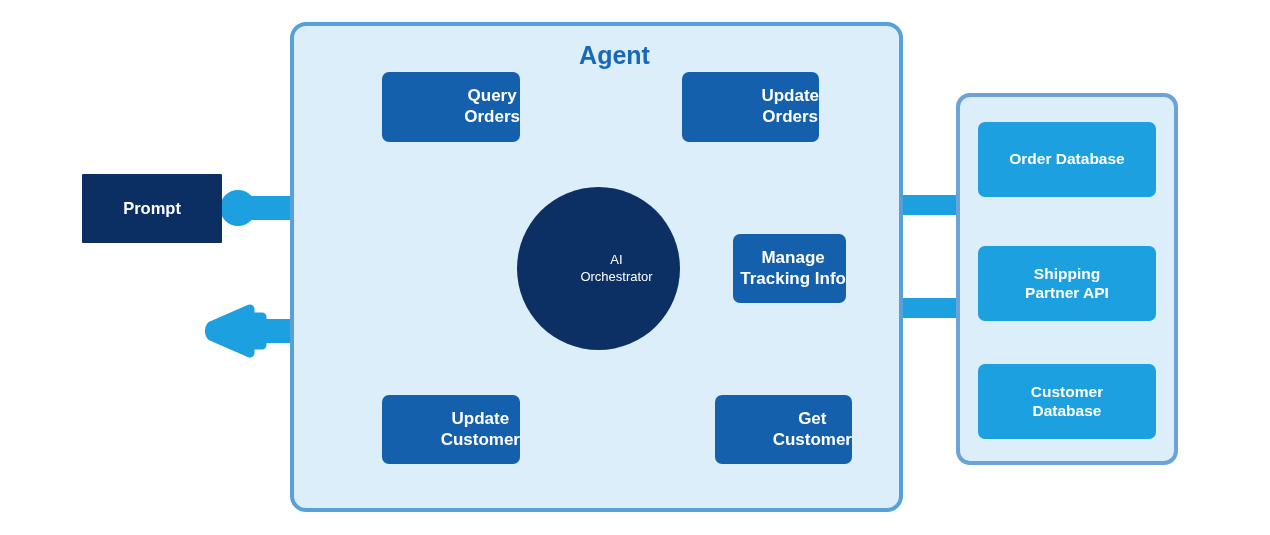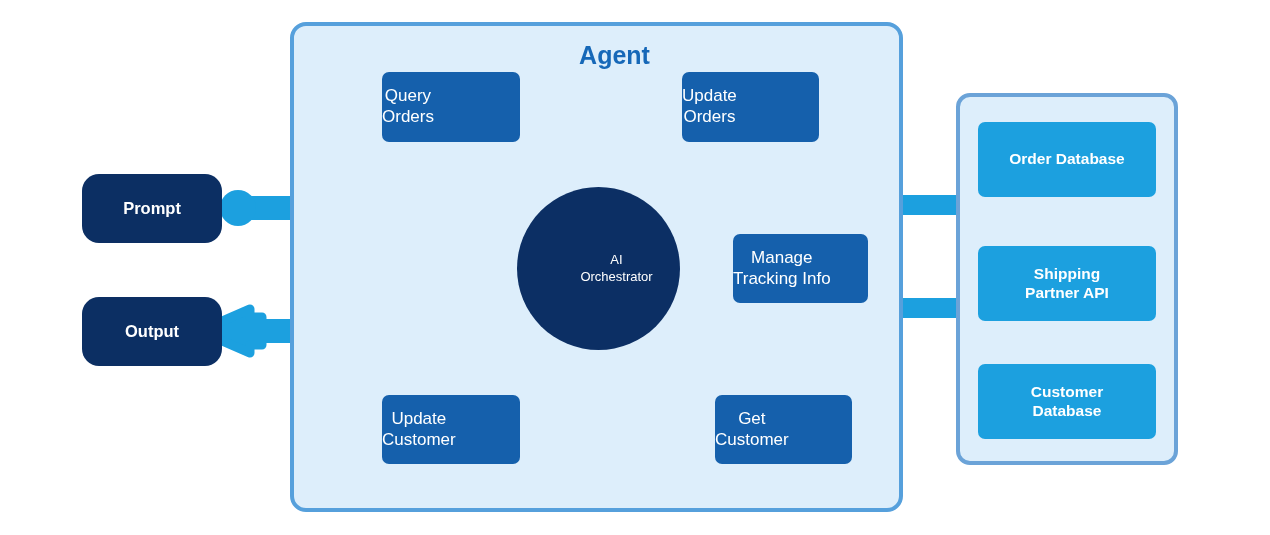--- a/index.html
+++ b/index.html
@@ -84,53 +84,53 @@
   #tool-shipping-api   { top: 246px; }
   #tool-customer-db    { top: 364px; }
 
   
   .cap-box {
     position: absolute;
     background: #1560AC;
     border-radius: 7px;
     color: #ffffff;
     font-size: 17px;
-    font-weight: normal;
-    display: flex;
-    align-items: center;
-    justify-content: flex-start;
+    font-weight: bold;
+    display: flex;
+    align-items: center;
+    justify-content: flex-end;
     text-align: center;
     line-height: 1.22;
     box-sizing: border-box;
   }
   #cap-query-orders    { left: 382px; top: 72px;  width: 138px; height: 70px; }
   #cap-update-order    { left: 682px; top: 72px;  width: 137px; height: 70px; }
   #cap-compose-resp    { left: 329px; top: 234px; width: 136px; height: 69px; }
-  #cap-manage-tracking { left: 733px; top: 234px; width: 135px; height: 69px; }
+  #cap-manage-tracking { left: 733px; top: 234px; width: 113px; height: 69px; }
   #cap-update-customer { left: 382px; top: 395px; width: 138px; height: 69px; }
   #cap-get-customer    { left: 682px; top: 395px; width: 137px; height: 69px; margin-left: 33px; }
 
   
   #orchestrator {
     left: 517px;
     top: 187px;
     width: 163px;
     height: 163px;
     border-radius: 50%;
     background: #0C2F64;
     color: #ffffff;
     font-size: 13px;
     font-weight: normal;
     line-height: 1.3;
   }
   
   .io-box {
     position: absolute;
     background: #0C2F63;
-    border-radius: 17px;
+    border-radius: 1px;
     color: #ffffff;
     font-size: 16.5px;
     font-weight: bold;
     display: flex;
     align-items: center;
     justify-content: center;
     box-sizing: border-box;
   }
   #io-prompt { left: 82px; top: 174px; width: 140px; height: 69px; }
   #io-output { left: 82px; top: 297px; width: 140px; height: 69px; }
@@ -221,23 +221,20 @@
   <div class="node" id="orchestrator">
     <span>
       <span>AI</span><br>
       <span>Orchestrator</span>
     </span>
   </div>
 
   <div class="io-box" id="io-prompt">
     <span>Prompt</span>
   </div>
-  <div class="io-box" id="io-output">
-    <span>Output</span>
-  </div>
 
   <div class="node" id="tools-panel"></div>
 
   <div class="tool-box" id="tool-order-database">
     <span>
       <span>Order Database</span>
     </span>
   </div>
 
   <div class="tool-box" id="tool-shipping-api">

